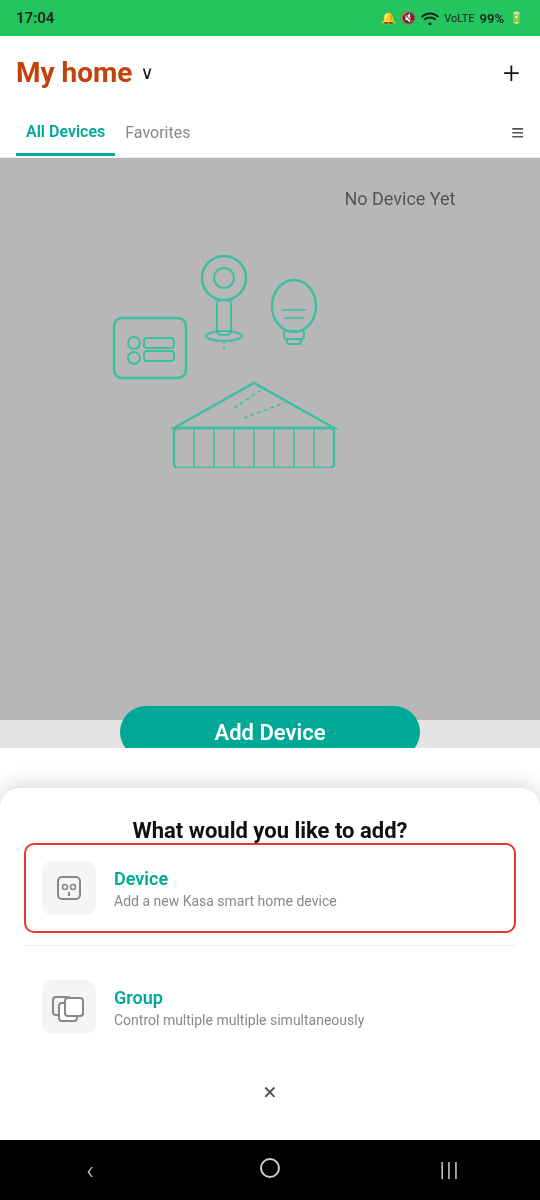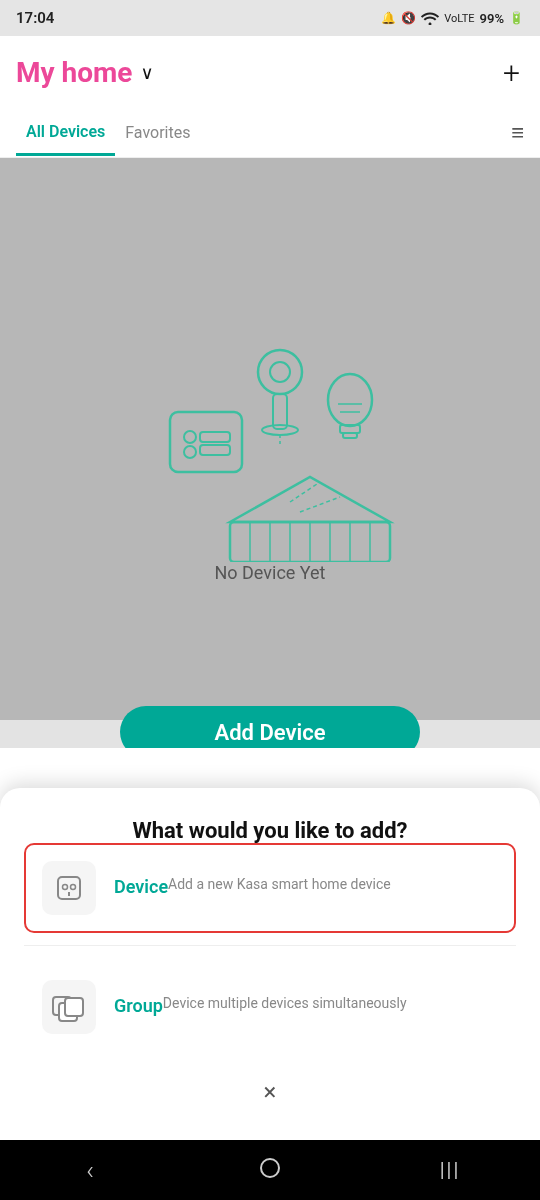--- a/index.html
+++ b/index.html
@@ -9,21 +9,21 @@
       font-family: 'Roboto', Arial, sans-serif;
       background: #fff;
       overflow: hidden;
       position: relative;
     }
 
     
     .status-bar {
       width: 100%;
       height: 36px;
-      background: #e5e5e5;
+      background: #22c55e;
       display: flex;
       align-items: center;
       justify-content: space-between;
       padding: 16px 16px;
       position: relative;
       z-index: 10;
     }
     .status-time {
       font-size: 15px;
       font-weight: 600;
@@ -64,21 +64,21 @@
       height: 72px;
     }
     .header-title {
       display: flex;
       align-items: center;
       gap: 8px;
     }
     .header-title-text {
       font-size: 28px;
       font-weight: 700;
-      color: #ec4899;
+      color: #c2410c;
     }
     .chevron-down {
       font-size: 18px;
       color: #111;
     }
     .header-add {
       font-size: 30px;
       color: #111;
       font-weight: 300;
       cursor: pointer;
@@ -123,22 +123,20 @@
       flex-direction: column;
       align-items: center;
       justify-content: flex-end;
       overflow: hidden;
     }
 
     
     .illustration-area {
       flex: 1;
       display: flex;
-      flex-direction: column;
-      align-items: center;
       justify-content: center;
       width: 100%;
       padding-top: 30px;
     }
 
     
     .kasa-svg {
       width: 260px;
       height: 280px;
     }
@@ -210,21 +208,21 @@
       border-radius: 10px;
       display: flex;
       align-items: center;
       justify-content: center;
       margin-right: 18px;
       flex-shrink: 0;
     }
 
     .option-text-block {
       display: flex;
-      flex-direction: row;
+      flex-direction: column;
     }
     .option-label {
       font-size: 18px;
       font-weight: 600;
       color: #00a896;
       margin-bottom: 4px;
     }
     .option-desc {
       font-size: 14px;
       color: #888;
@@ -388,21 +386,21 @@
   <div class="option-item">
     <div class="option-icon">
       <svg class="group-icon-svg" viewBox="0 0 36 36" fill="none" xmlns="http://www.w3.org/2000/svg">
         <rect x="2" y="8" width="18" height="18" rx="3" stroke="#888" stroke-width="2" fill="none"></rect>
         <rect x="8" y="14" width="18" height="18" rx="3" stroke="#888" stroke-width="2" fill="#fff"></rect>
         <rect x="14" y="9" width="18" height="18" rx="3" stroke="#888" stroke-width="2" fill="#fff"></rect>
       </svg>
     </div>
     <div class="option-text-block">
       <span class="option-label">Group</span>
-      <span class="option-desc">Device multiple devices simultaneously</span>
+      <span class="option-desc">Control multiple multiple simultaneously</span>
     </div>
   </div>
 
   <div class="close-btn">
     <span>×</span>
   </div>
 </div>
 
 <div class="bottom-nav">
   <div class="nav-btn">

